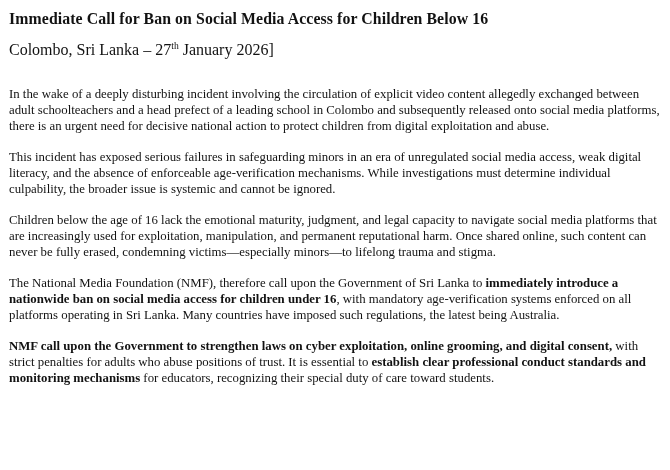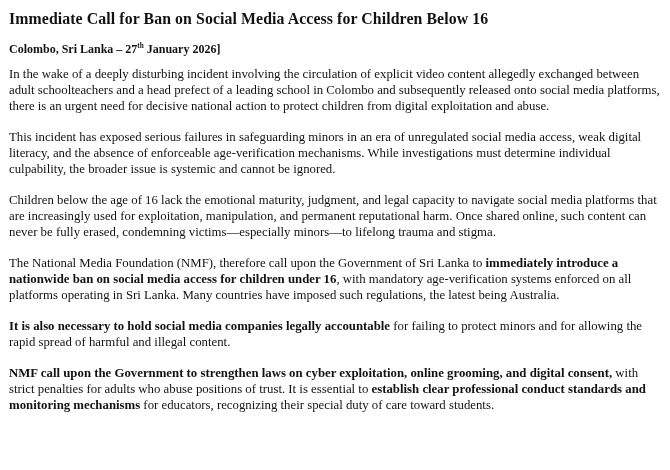--- a/index.html
+++ b/index.html
@@ -22,24 +22,24 @@
     background: #ffffff;
   }
   .doc-title {
     font-size: 15.8px;
     font-weight: bold;
     line-height: 18px;
     margin: 0 0 14px 0;
     letter-spacing: 0.1px;
   }
   .dateline {
-    font-size: 12px;
-    font-weight: bold;
+    font-size: 16px;
+    font-weight: normal;
     line-height: 15px;
-    margin: 0 0 9px 0;
+    margin: 0 0 29px 0;
   }
   .dateline sup {
     font-size: 0.6em;
     line-height: 0;
     vertical-align: super;
   }
   .para {
     font-size: 12.8px;
     line-height: 16px;
     margin: 0 0 15px 0;
@@ -55,16 +55,15 @@
 <div class="page">
   <h1 class="doc-title">Immediate Call for Ban on Social Media Access for Children Below 16</h1>
 
   <p class="dateline"><span class="b">Colombo, Sri Lanka – 27</span><sup class="b">th</sup><span class="b"> January 2026]</span></p>
 
   <div>
       <p class="para"><span>In the wake of a deeply disturbing incident involving the circulation of explicit video content allegedly exchanged between adult schoolteachers and a head prefect of a leading school in Colombo and subsequently released onto social media platforms, there is an urgent need for decisive national action to protect children from digital exploitation and abuse.</span></p>
       <p class="para"><span>This incident has exposed serious failures in safeguarding minors in an era of unregulated social media access, weak digital literacy, and the absence of enforceable age-verification mechanisms. While investigations must determine individual culpability, the broader issue is systemic and cannot be ignored.</span></p>
       <p class="para"><span>Children below the age of 16 lack the emotional maturity, judgment, and legal capacity to navigate social media platforms that are increasingly used for exploitation, manipulation, and permanent reputational harm. Once shared online, such content can never be fully erased, condemning victims—especially minors—to lifelong trauma and stigma.</span></p>
       <p class="para"><span>The National Media Foundation (NMF), therefore call upon the Government of Sri Lanka to </span><span class="b">immediately introduce a nationwide ban on social media access for children under 16</span><span>, with mandatory age-verification systems enforced on all platforms operating in Sri Lanka. Many countries have imposed such regulations, the latest being Australia.</span></p>
-      <p class="para"><span class="b">It is also necessary to hold social media companies legally accountable</span><span> for failing to protect minors and for allowing the rapid spread of harmful and illegal content.</span></p>
       <p class="para"><span class="b">NMF call upon the Government to strengthen laws on cyber exploitation, online grooming, and digital consent,</span><span> with strict penalties for adults who abuse positions of trust. It is essential to </span><span class="b">establish clear professional conduct standards and monitoring mechanisms</span><span> for educators, recognizing their special duty of care toward students.</span></p>
     </div>
 </div>
 
 </body></html>

